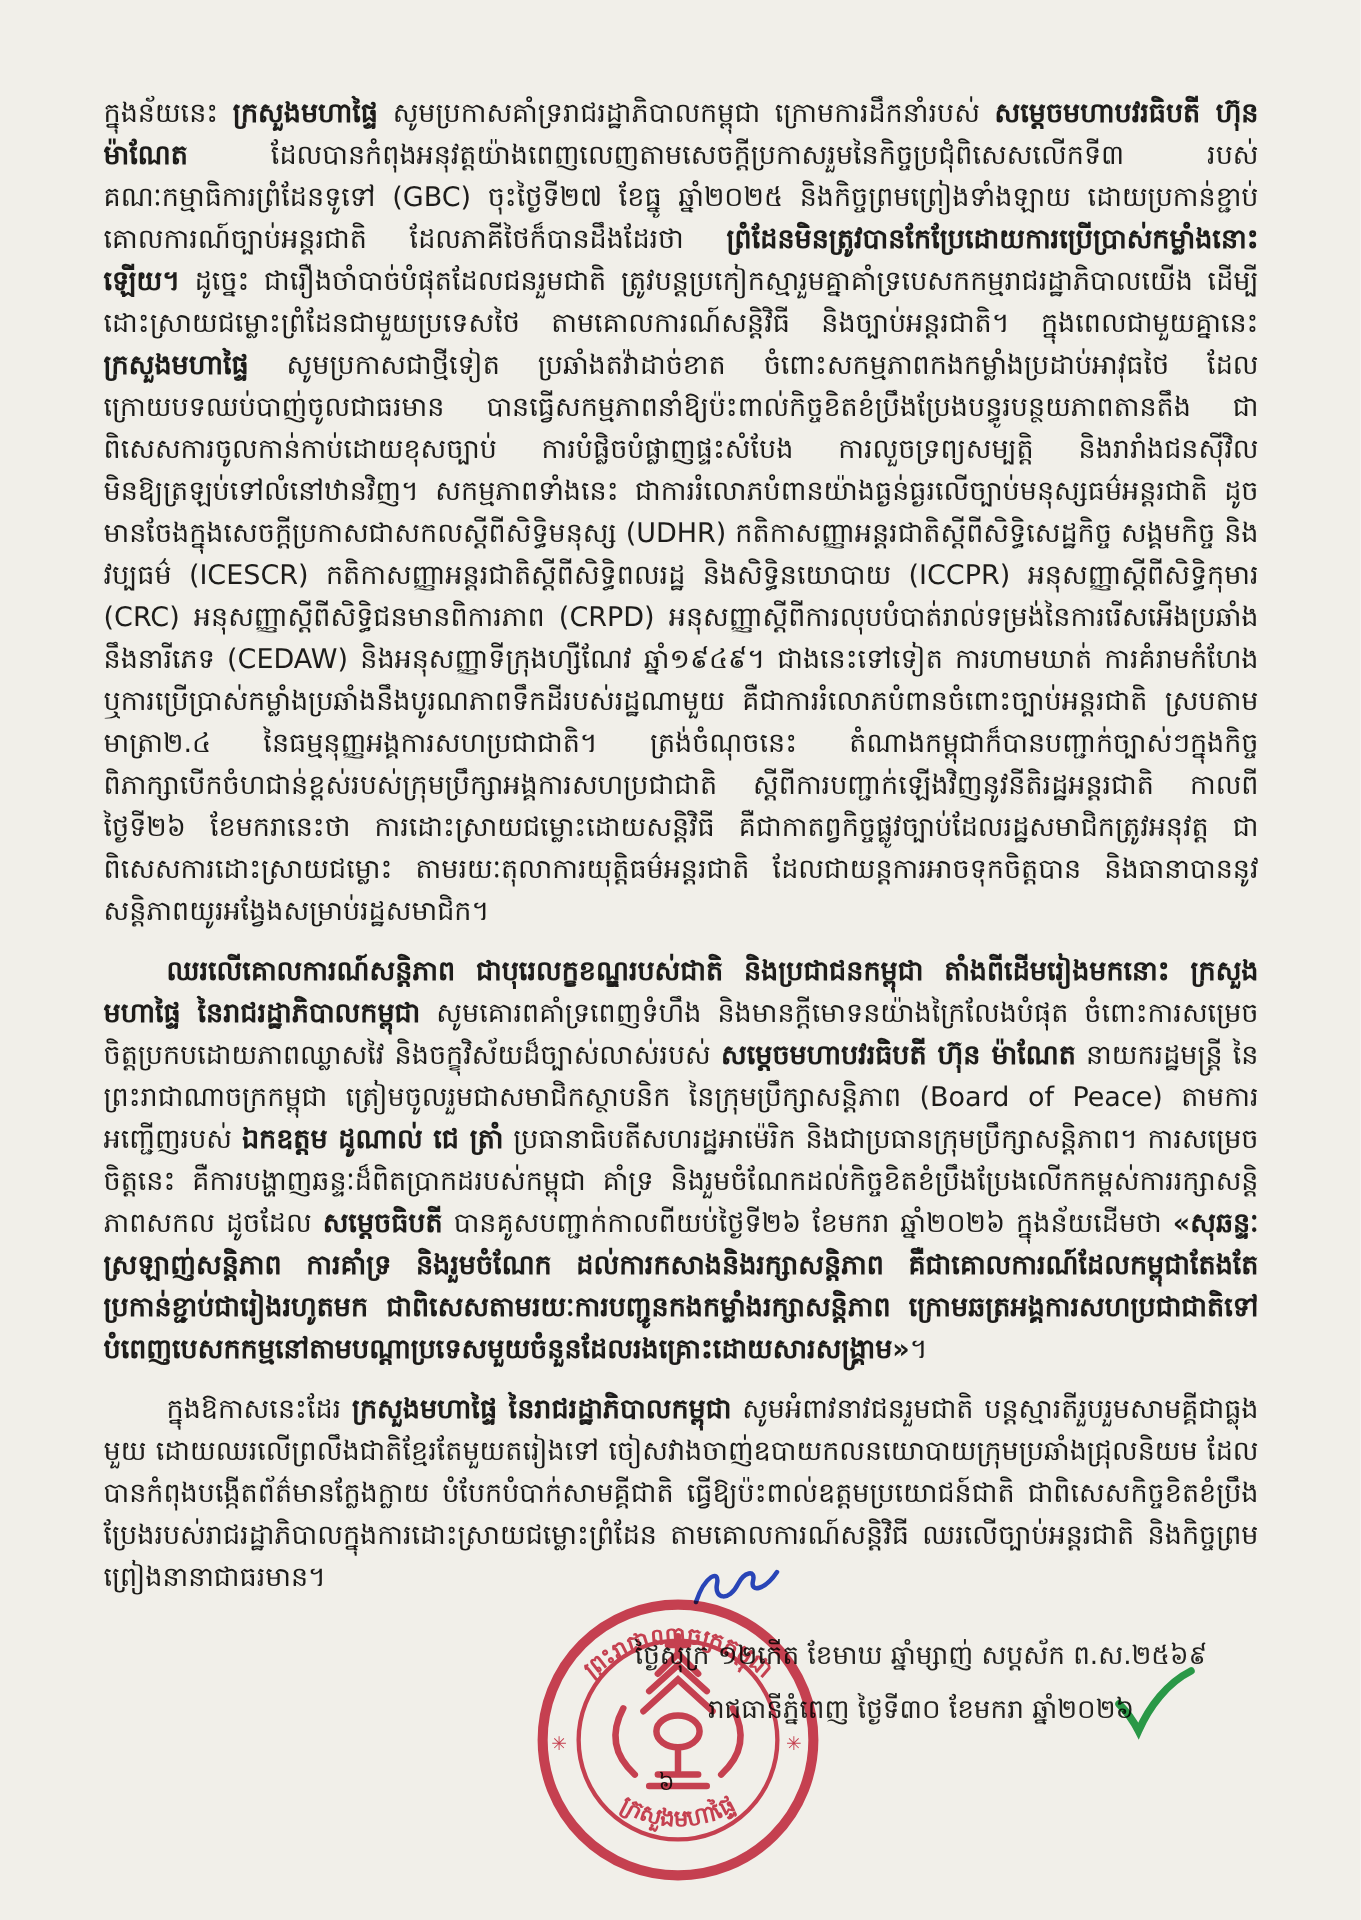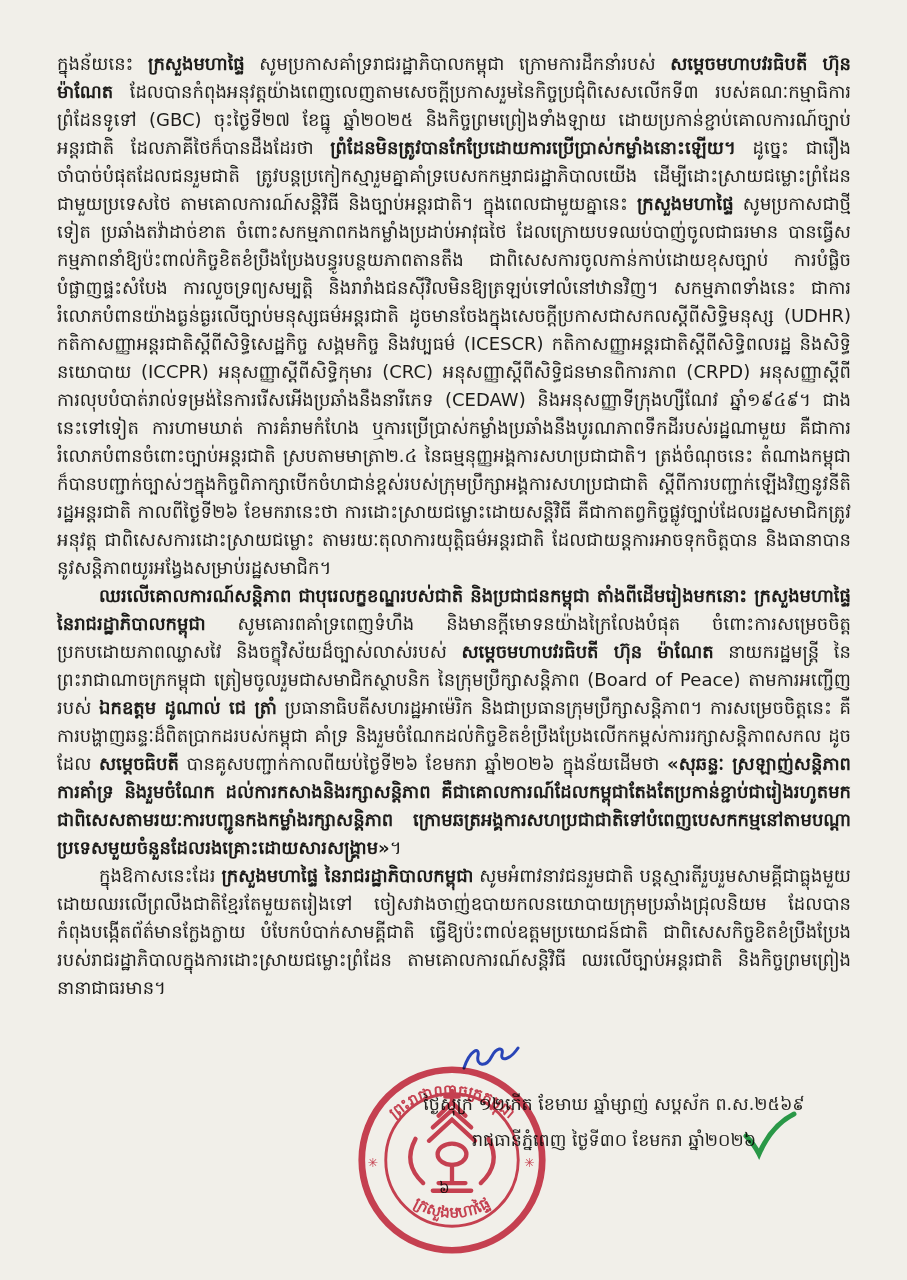--- a/index.html
+++ b/index.html
@@ -6,21 +6,21 @@
   body{
     width:907px;height:1280px;position:relative;overflow:hidden;
     background:#f1efe9;
     font-family:"DejaVu Sans",sans-serif;
     color:#1d1c1a;
   }
   .doc-body{
     position:absolute;left:57px;top:50px;width:794px;
     font-size:18px;line-height:28px;text-align:justify;
   }
-  .para{margin:0;text-indent:42px;}
+  .para{margin:12px;text-indent:42px;}
   .para.first{text-indent:0;}
   .b{font-weight:bold;}
   .date-block{
     position:absolute;top:1086px;right:56px;width:474px;
     text-align:center;font-size:17.5px;line-height:36px;color:#23221f;
   }
   .page-number{
     position:absolute;left:439px;top:1178px;font-size:15px;color:#23221f;
   }
   .stamp{

